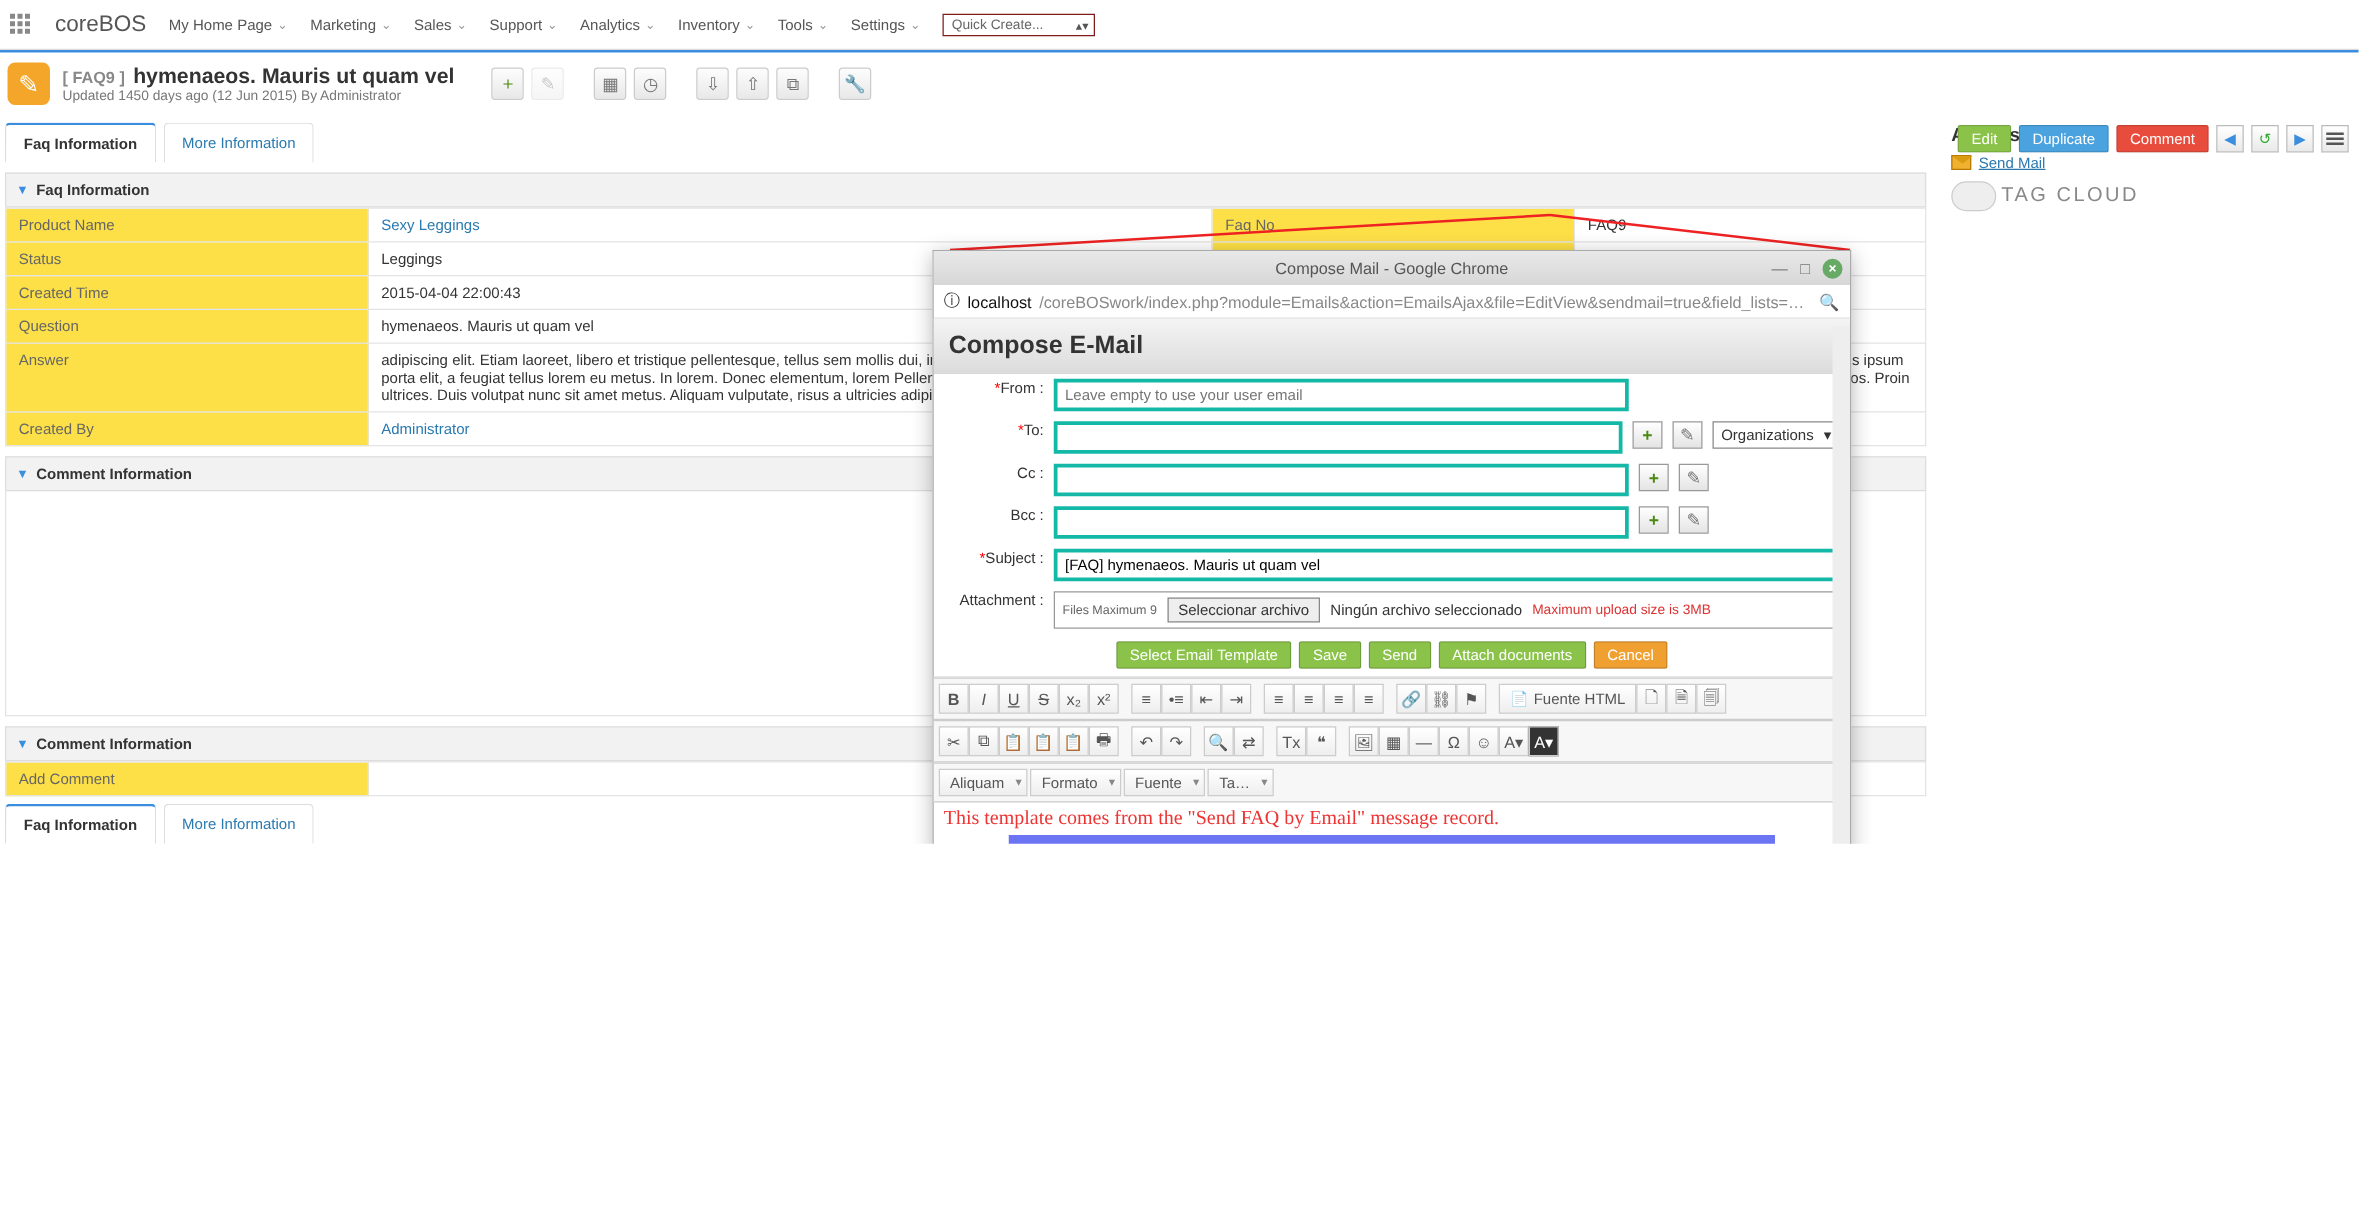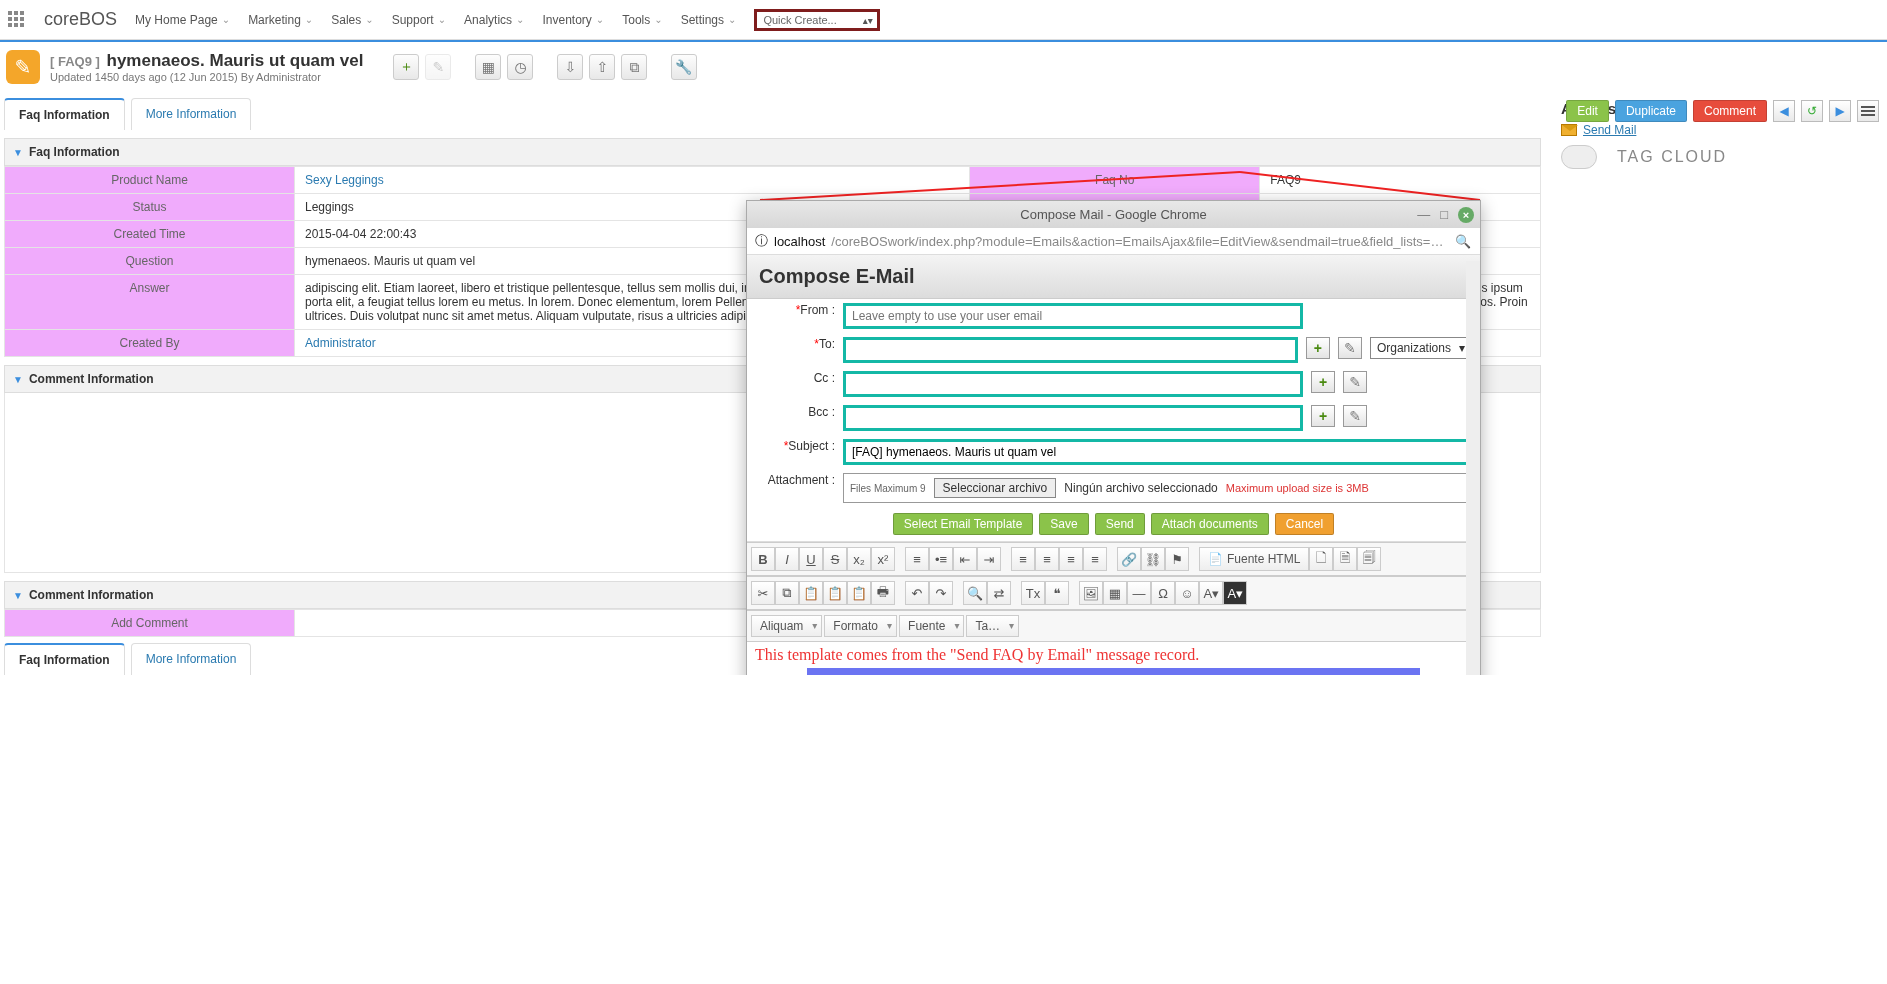--- a/index.html
+++ b/index.html
@@ -3,21 +3,21 @@
 <meta charset="utf-8">
 <style>
 *{box-sizing:border-box;margin:0;padding:0;font-family:Arial,Helvetica,sans-serif}
 body{background:#fff;font-size:12px;color:#333;width:1887px;position:relative}
 .topbar{display:flex;align-items:center;height:40px;border-bottom:1px solid #ddd;padding:0 8px;gap:18px}
 .grip{width:18px;height:18px;display:grid;grid-template-columns:repeat(3,4px);grid-template-rows:repeat(3,4px);gap:2px}
 .grip span{background:#888;width:4px;height:4px}
 .brand{font-size:18px;color:#555}
 .menuitem{color:#555;display:flex;align-items:center;gap:4px;cursor:pointer}
 .chev{font-size:10px;color:#999}
-.qc{border:3px solid #7f1d1d;background:#fff;font-size:11px;color:#666;padding:2px 40px 2px 6px;position:relative}
+.qc{border:1px solid #7f1d1d;background:#fff;font-size:11px;color:#666;padding:2px 40px 2px 6px;position:relative}
 .qc-arrow{position:absolute;right:4px;top:3px;font-size:10px;color:#555}
 .hdrow{display:flex;align-items:center;padding:8px 6px;gap:10px;border-top:2px solid #3b8ede}
 .modicon{width:34px;height:34px;border-radius:6px;background:#f4a62a;display:flex;align-items:center;justify-content:center;color:#fff;font-size:20px}
 .faqtag{font-weight:bold;color:#888;font-size:13px}
 .faqtitle{font-weight:bold;font-size:17px;color:#333}
 .subinfo{font-size:11px;color:#777}
 .tbicons{display:flex;gap:24px;margin-left:20px}
 .tbgrp{display:flex;gap:6px}
 .tbbtn{width:26px;height:26px;border:1px solid #ccc;border-radius:3px;background:linear-gradient(#fdfdfd,#e8e8e8);display:flex;align-items:center;justify-content:center;font-size:14px;color:#777}
 .tbbtn.green{color:#4a8a10}
@@ -25,27 +25,27 @@
 .leftcol{flex:1;padding-right:10px}
 .rightcol{width:330px;padding-left:10px}
 .tabs{display:flex;gap:6px;margin-top:6px}
 .tab{border:1px solid #ddd;border-bottom:none;border-radius:4px 4px 0 0;padding:8px 14px;font-size:12px;background:#fff}
 .tab.active{font-weight:bold;color:#333;border-top:2px solid #3b8ede}
 .tab.inactive{color:#2a7ab0}
 .secthead{background:#f2f2f2;border:1px solid #ddd;padding:6px 8px;font-weight:bold;display:flex;align-items:center;gap:6px;margin-top:8px}
 .secthead .tri{color:#3b8ede;font-size:10px}
 .ftable{width:100%;border-collapse:collapse;margin-top:0}
 .ftable td{border:1px solid #e4e4e4;padding:6px 10px;vertical-align:top}
-.ftable .lbl{text-align:center;width:290px;color:#666;background:#f0abfc}
+.ftable .lbl{text-align:left;width:290px;color:#666;background:#fde047}
 .link{color:#2a7ab0;cursor:pointer}
 .actionsH{font-weight:bold;font-size:15px;margin-top:8px}
 .sendmail{display:flex;align-items:center;gap:6px;margin-top:6px}
 .envicon{width:16px;height:12px;background:#f0b030;border:1px solid #b97a00;position:relative}
 .envicon:after{content:"";position:absolute;left:0;top:0;border-left:8px solid transparent;border-right:8px solid transparent;border-top:6px solid #d99b10}
-.tagcloud{margin-top:8px;display:flex;align-items:center;gap:20px;color:#888;font-family:Georgia,serif;font-size:16px;letter-spacing:2px}
+.tagcloud{margin-top:8px;display:flex;align-items:center;gap:4px;color:#888;font-family:Georgia,serif;font-size:16px;letter-spacing:2px}
 .tagcloud .cloud{width:36px;height:24px;border:1px solid #ccc;border-radius:12px;background:#eee}
 .topactions{position:absolute;right:8px;top:100px;display:flex;gap:6px;align-items:center}
 .abtn{padding:3px 10px;border-radius:2px;color:#fff;font-size:12px;border:1px solid rgba(0,0,0,.15)}
 .abtn.edit{background:#8bc34a}
 .abtn.dup{background:#4aa3df}
 .abtn.del{background:#e74c3c}
 .navbtn{width:22px;height:22px;border:1px solid #bbb;background:linear-gradient(#fff,#e9e9e9);display:flex;align-items:center;justify-content:center;font-size:12px;color:#3b8ede}
 .listi{display:flex;flex-direction:column;gap:2px}
 .listi span{width:14px;height:2px;background:#555;display:block}
 

